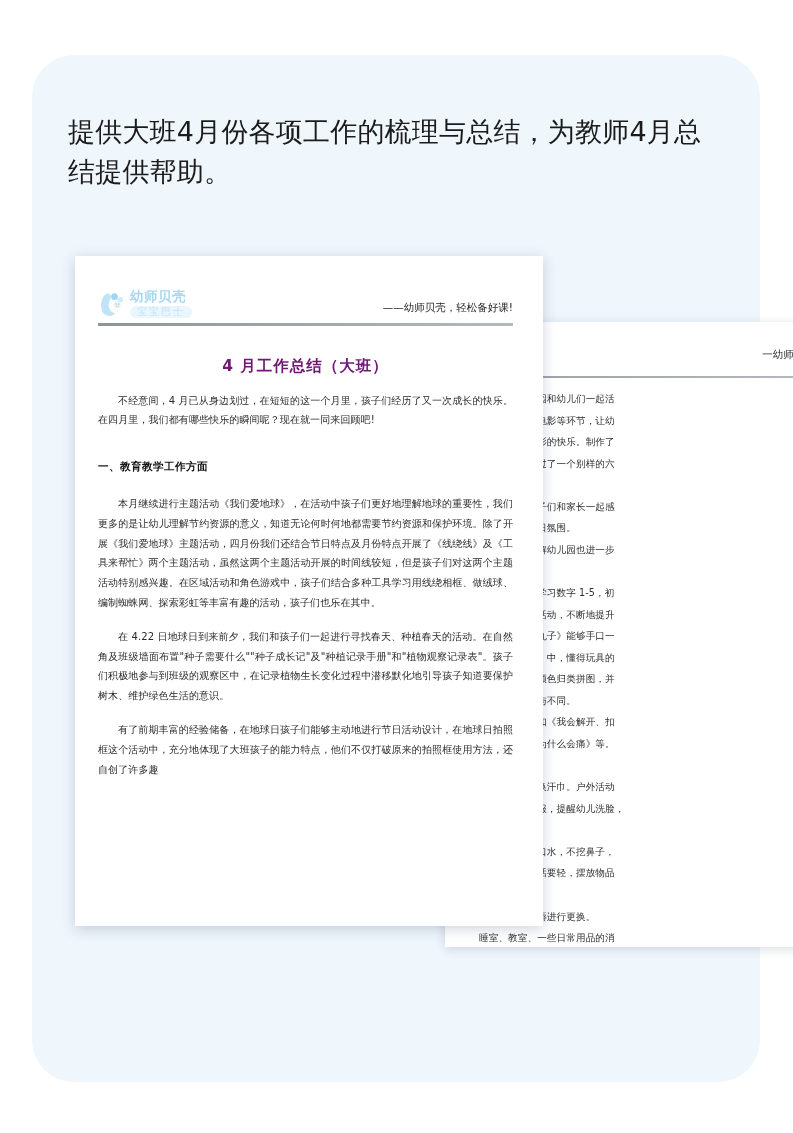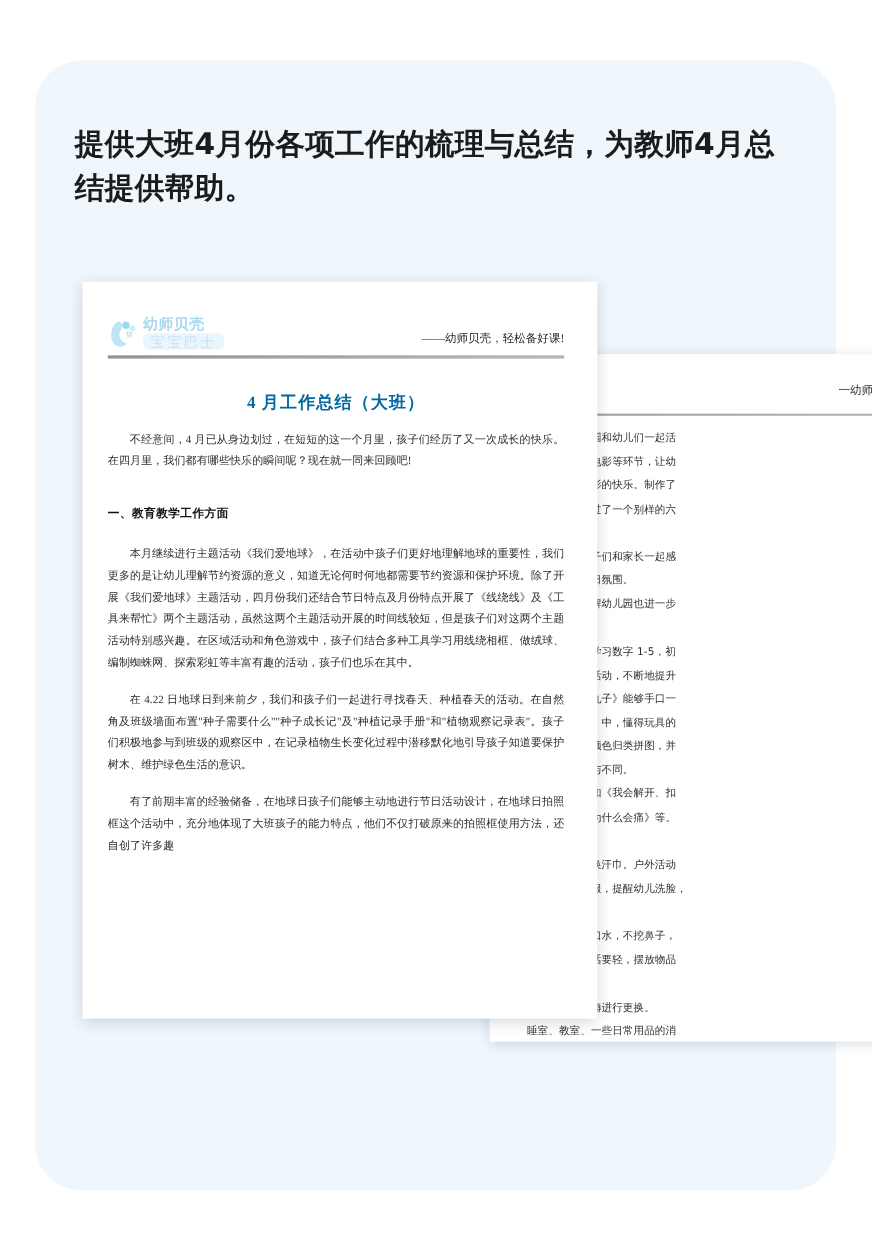--- a/index.html
+++ b/index.html
@@ -28,21 +28,21 @@
 
   
   #headline {
     position: absolute;
     left: 68px;
     top: 112px;
     width: 660px;
     font-size: 27px;
     line-height: 1.48;
     color: #1b1b1b;
-    font-weight: 700;
+    font-weight: 400;
     letter-spacing: 0.2px;
     white-space: pre-wrap;
   }
 
   
   #doc-stack {
     position: absolute;
     left: 0;
     top: 0;
     width: 793px;
@@ -102,21 +102,20 @@
     height: 670px;
     background: #ffffff;
     box-shadow: 0 3px 13px rgba(40,60,90,0.22);
     overflow: hidden;
   }
   .page-front-inner {
     position: absolute;
     inset: 0;
     padding: 18px 30px 0 23px;
     box-sizing: border-box;
-    font-family: Liberation Serif, serif;
   }
 
   .front-header {
     display: flex;
     align-items: flex-end;
     justify-content: space-between;
     height: 44px;
   }
   
   .logo {
@@ -127,21 +126,21 @@
   .logo-mark { width: 30px; height: 28px; display:block; }
   .logo-text-wrap { display: flex; flex-direction: column; align-items: flex-start; line-height: 1; }
   .logo-title {
     font-size: 13.5px;
     font-weight: 700;
     color: #a8d8f0;
     letter-spacing: 0.5px;
   }
   .logo-sub {
     margin-top: 2px;
-    font-size: 13px;
+    font-size: 10px;
     color: #c2e4f5;
     background: #e9f6fd;
     border-radius: 6px;
     padding: 1px 7px;
     letter-spacing: 2px;
   }
   .header-tag {
     font-size: 10.5px;
     color: #1f1f1f;
     padding-bottom: 3px;
@@ -149,21 +148,21 @@
   .front-rule {
     height: 2.5px;
     background: linear-gradient(to right, #8e949a, #b4b9bf);
     margin-top: 5px;
   }
 
   .doc-title {
     text-align: center;
     font-size: 15.5px;
     font-weight: 700;
-    color: #0369a1;
+    color: #701a75;
     margin-top: 30px;
     letter-spacing: 1px;
   }
 
   .para {
     font-size: 10px;
     line-height: 1.98;
     color: #2b2b2b;
     text-align: justify;
     text-justify: inter-character;

